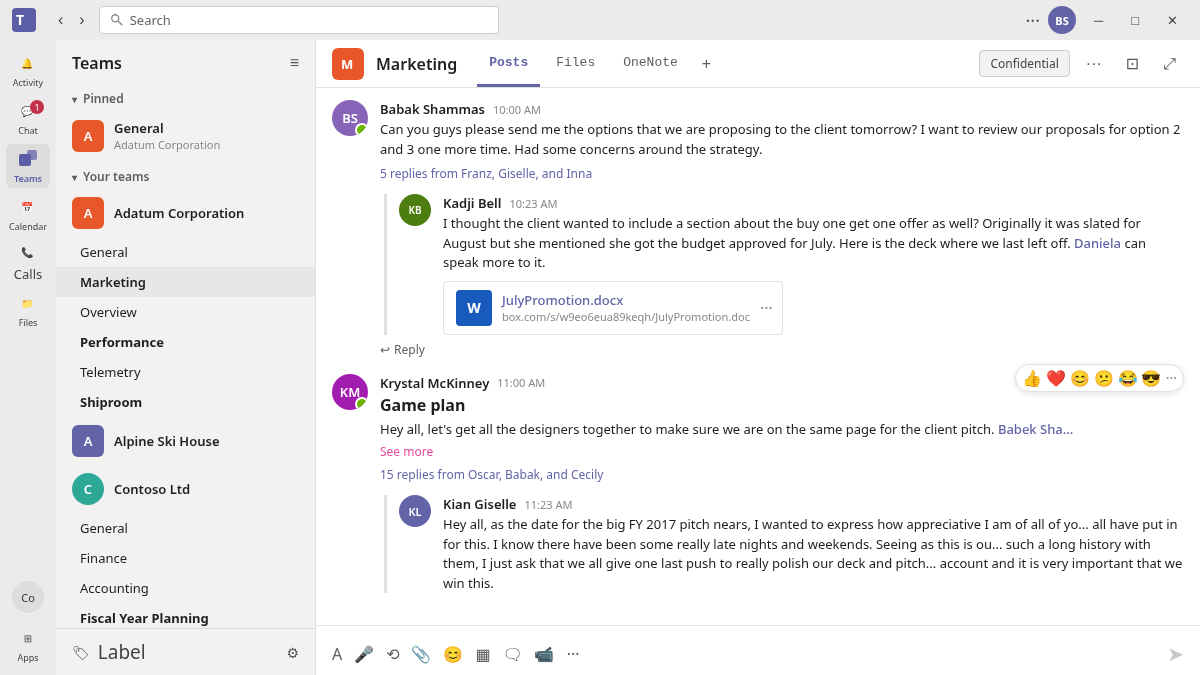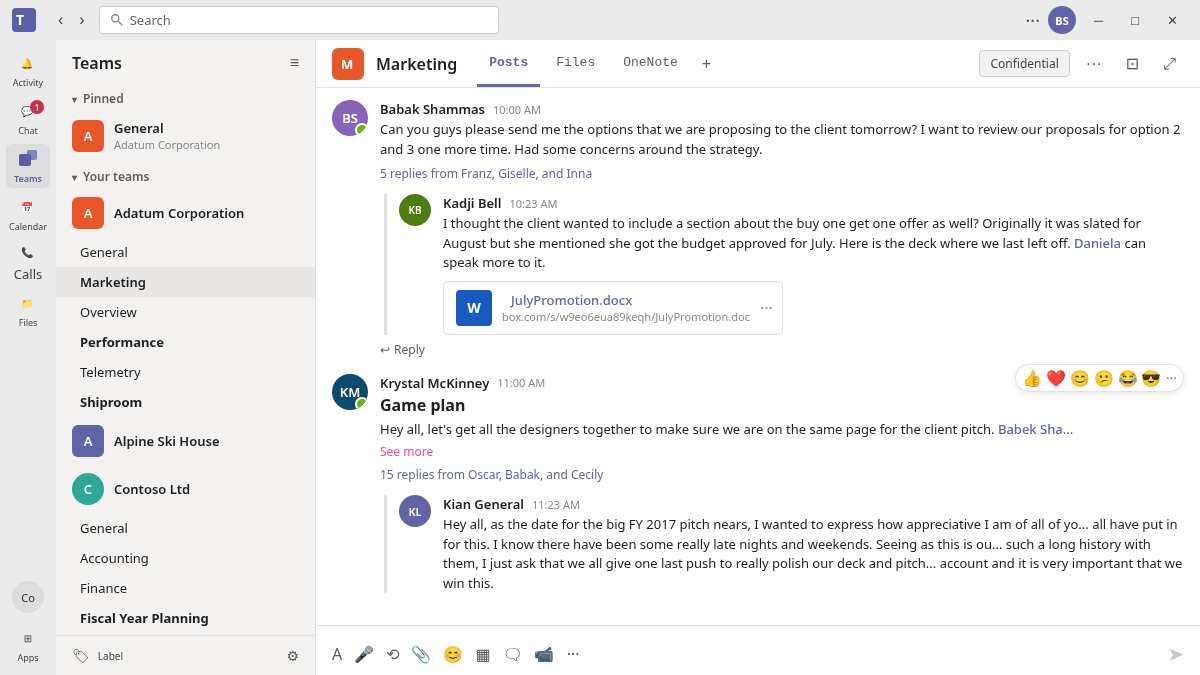--- a/index.html
+++ b/index.html
@@ -41,21 +41,21 @@
     .chevron { font-size: 10px; }
     .sidebar-item { padding: 6px 16px 6px 24px; cursor: pointer; color: #1f1f1f; font-size: 13px; border-radius: 0; display: flex; align-items: center; gap: 8px; }
     .sidebar-item.active { background: #e8e7e5; font-weight: 600; }
     .sidebar-item.bold { font-weight: 700; }
     .team-item { padding: 8px 16px; cursor: pointer; display: flex; align-items: center; gap: 10px; }
     .team-avatar { width: 32px; height: 32px; border-radius: 6px; display: flex; align-items: center; justify-content: center; color: white; font-size: 13px; font-weight: 600; flex-shrink: 0; }
     .team-name { font-size: 13px; font-weight: 600; color: #1f1f1f; }
     .see-all { padding: 6px 24px; font-size: 12px; color: #6264a7; cursor: pointer; }
     .sidebar-bottom { border-top: 1px solid #ddd; padding: 10px 16px; display: flex; align-items: center; gap: 8px; }
     .sidebar-bottom-icon { color: #555; font-size: 14px; }
-    .sidebar-bottom-label { font-size: 10px; color: #444; flex: 1; }
+    .sidebar-bottom-label { font-size: 19px; color: #444; flex: 1; }
     .sidebar-bottom-gear { color: #555; font-size: 14px; cursor: pointer; }
 
     
     .content { flex: 1; display: flex; flex-direction: column; overflow: hidden; }
 
     
     .channel-header { height: 48px; border-bottom: 1px solid #e0e0e0; display: flex; align-items: center; padding: 0 16px; gap: 12px; flex-shrink: 0; }
     .channel-icon { width: 32px; height: 32px; background: #e8572a; border-radius: 6px; display: flex; align-items: center; justify-content: center; }
     .channel-name { font-size: 16px; font-weight: 600; color: #1f1f1f; }
     .channel-tabs { display: flex; gap: 4px; margin-left: 8px; }
@@ -82,21 +82,21 @@
     .msg-actions { display: flex; align-items: center; gap: 4px; margin-top: 6px; }
     .msg-action-reply { display: flex; align-items: center; gap: 4px; font-size: 12px; color: #605e5c; cursor: pointer; }
 
     
     .thread-msg { border-left: 3px solid #e0e0e0; margin-left: 4px; padding-left: 12px; margin-top: 4px; }
 
     
     .attachment { border: 1px solid #e0e0e0; border-radius: 4px; padding: 8px 12px; display: flex; align-items: center; gap: 10px; max-width: 340px; margin-top: 8px; }
     .attachment-icon { width: 36px; height: 36px; background: #185abd; border-radius: 4px; display: flex; align-items: center; justify-content: center; color: white; font-size: 14px; font-weight: bold; flex-shrink: 0; }
     .attachment-info { flex: 1; }
-    .attachment-name { font-size: 13px; color: #6264a7; font-weight: 500; margin-left: 9px; }
+    .attachment-name { font-size: 13px; color: #6264a7; font-weight: 500; }
     .attachment-url { font-size: 11px; color: #888; }
     .attachment-more { color: #888; cursor: pointer; font-size: 16px; }
 
     
     .reaction-bar { position: absolute; right: 0; top: -10px; display: flex; align-items: center; background: white; border: 1px solid #e0e0e0; border-radius: 20px; padding: 2px 6px; gap: 4px; box-shadow: 0 2px 6px rgba(0,0,0,0.1); }
     .reaction-emoji { cursor: pointer; font-size: 16px; }
     .reaction-more { font-size: 14px; color: #888; cursor: pointer; }
 
     
     .message-input-area { border-top: 1px solid #e0e0e0; padding: 8px 16px; flex-shrink: 0; }
@@ -231,22 +231,22 @@
         <div class="team-item">
           <div class="team-avatar" style="background:#6264a7">A</div>
           <span class="team-name">Alpine Ski House</span>
         </div>
 
         <div class="team-item">
           <div class="team-avatar" style="background:#2da897;border-radius:50%">C</div>
           <span class="team-name">Contoso Ltd</span>
         </div>
         <div class="sidebar-item">General</div>
+        <div class="sidebar-item">Finance</div>
         <div class="sidebar-item">Accounting</div>
-        <div class="sidebar-item">Finance</div>
         <div class="sidebar-item bold">Fiscal Year Planning</div>
 
       </div>
     </div>
 
     <div class="sidebar-bottom">
       <span class="sidebar-bottom-icon">🏷</span>
       <span class="sidebar-bottom-label">Label</span>
       <span class="sidebar-bottom-gear">⚙</span>
     </div>
@@ -314,39 +314,39 @@
             <div class="msg-action-reply">
               <span>↩</span>
               <span>Reply</span>
             </div>
           </div>
         </div>
       </div>
 
       <div class="msg-wrapper" style="position:relative">
         <div class="message">
-          <div class="msg-avatar msg-avatar-online" style="background:#0c4a6e">KM</div>
+          <div class="msg-avatar msg-avatar-online" style="background:#a21caf">KM</div>
           <div class="msg-body">
             <div class="msg-header">
               <span class="msg-author">Krystal McKinney</span>
               <span class="msg-time">11:00 AM</span>
             </div>
             <div class="game-plan-title">Game plan</div>
             <div class="msg-text">
               Hey all, let's get all the designers together to make sure we are on the same page for the client pitch. <span class="mention">Babek Sha...</span>
             </div>
             <span class="see-more-link">See more</span>
             <div class="msg-replies-link">15 replies from Oscar, Babak, and Cecily</div>
 
             <div class="thread-msg" style="margin-top:12px">
               <div class="message">
                 <div class="msg-avatar" style="background:#6264a7;width:32px;height:32px;font-size:11px;border-radius:50%;display:flex;align-items:center;justify-content:center;color:white;flex-shrink:0">KL</div>
                 <div class="msg-body">
                   <div class="msg-header">
-                    <span class="msg-author">Kian General</span>
+                    <span class="msg-author">Kian Giselle</span>
                     <span class="msg-time">11:23 AM</span>
                   </div>
                   <div class="msg-text">Hey all, as the date for the big FY 2017 pitch nears, I wanted to express how appreciative I am of all of yo... all have put in for this. I know there have been some really late nights and weekends. Seeing as this is ou... such a long history with them, I just ask that we all give one last push to really polish our deck and pitch... account and it is very important that we win this.</div>
 
                 </div>
               </div>
             </div>
 
           </div>
         </div>

